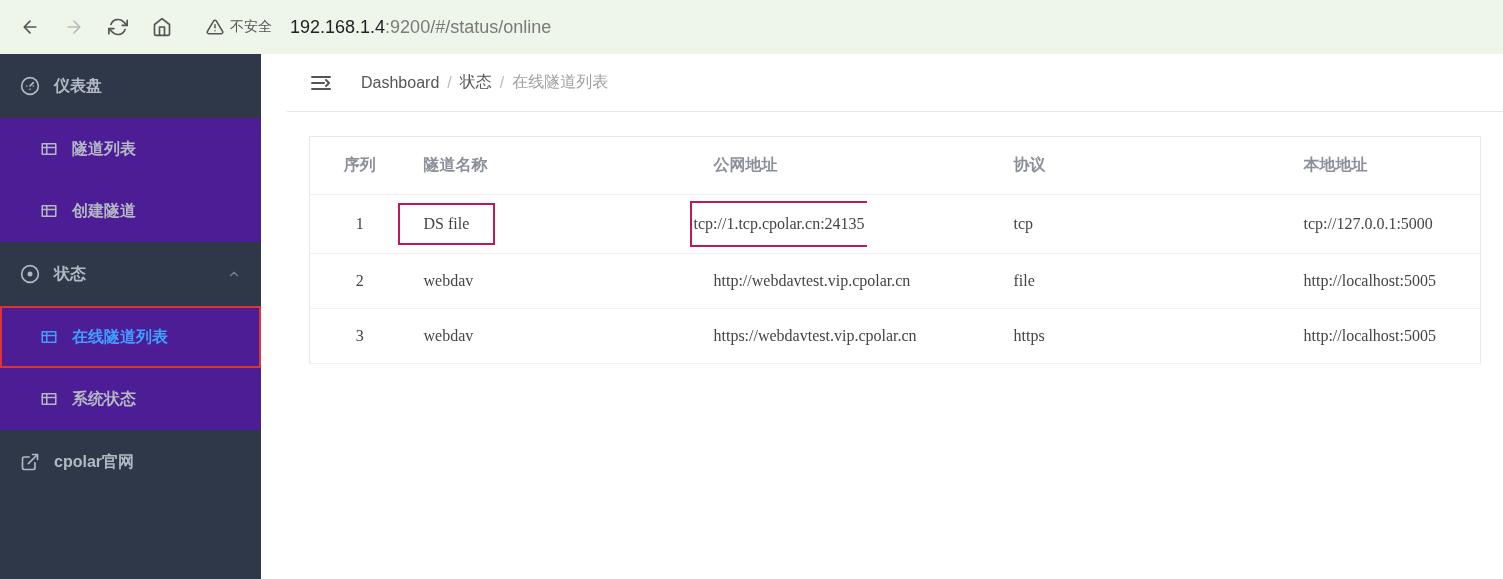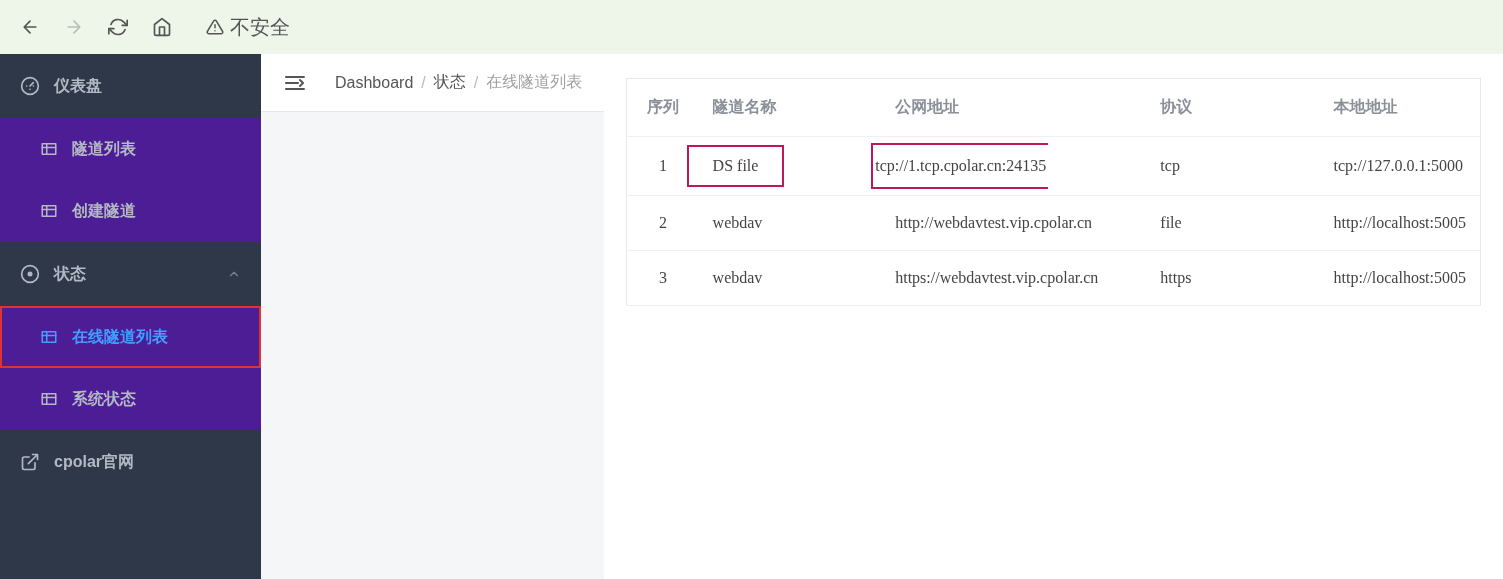--- a/index.html
+++ b/index.html
@@ -42,21 +42,21 @@
       display: flex;
       align-items: center;
       margin-left: 8px;
     }
     .security-badge {
       display: flex;
       align-items: center;
       gap: 6px;
       padding: 4px 10px;
       color: #555;
-      font-size: 20px;
+      font-size: 14px;
     }
     .security-badge svg {
       width: 18px;
       height: 18px;
     }
     .url-text {
       font-size: 18px;
       color: #202124;
       padding-left: 8px;
     }
@@ -123,20 +123,22 @@
       width: 14px;
       height: 14px;
       color: #7a8294;
     }
     
     
     .main {
       flex: 1;
       background: #f5f6f8;
       display: flex;
+      flex-direction: column;
+      margin-left: 26px;
     }
     .topbar {
       height: 58px;
       background: #fff;
       display: flex;
       align-items: center;
       padding: 0 22px;
       border-bottom: 1px solid #e6e8eb;
       gap: 28px;
     }
@@ -249,20 +251,23 @@
         <path d="M3 9l9-7 9 7v11a2 2 0 01-2 2H5a2 2 0 01-2-2z"></path>
         <path d="M9 22V12h6v10"></path>
       </svg>
   </div>
   <div class="address-container">
     <div class="security-badge">
       <svg viewBox="0 0 24 24">
           <path d="M10.29 3.86L1.82 18a2 2 0 001.71 3h16.94a2 2 0 001.71-3L13.71 3.86a2 2 0 00-3.42 0zM12 9v4M12 17h.01"></path>
         </svg>
       <span>不安全</span>
+    </div>
+    <div class="url-text">
+      <span class="host">192.168.1.4</span><span class="path">:9200</span><span class="path">/#/status/online</span>
     </div>
   </div>
 </div>
 
 <div class="app">
 
   <div class="sidebar">
 
     <div class="sidebar-item">
       <span class="sidebar-icon">

